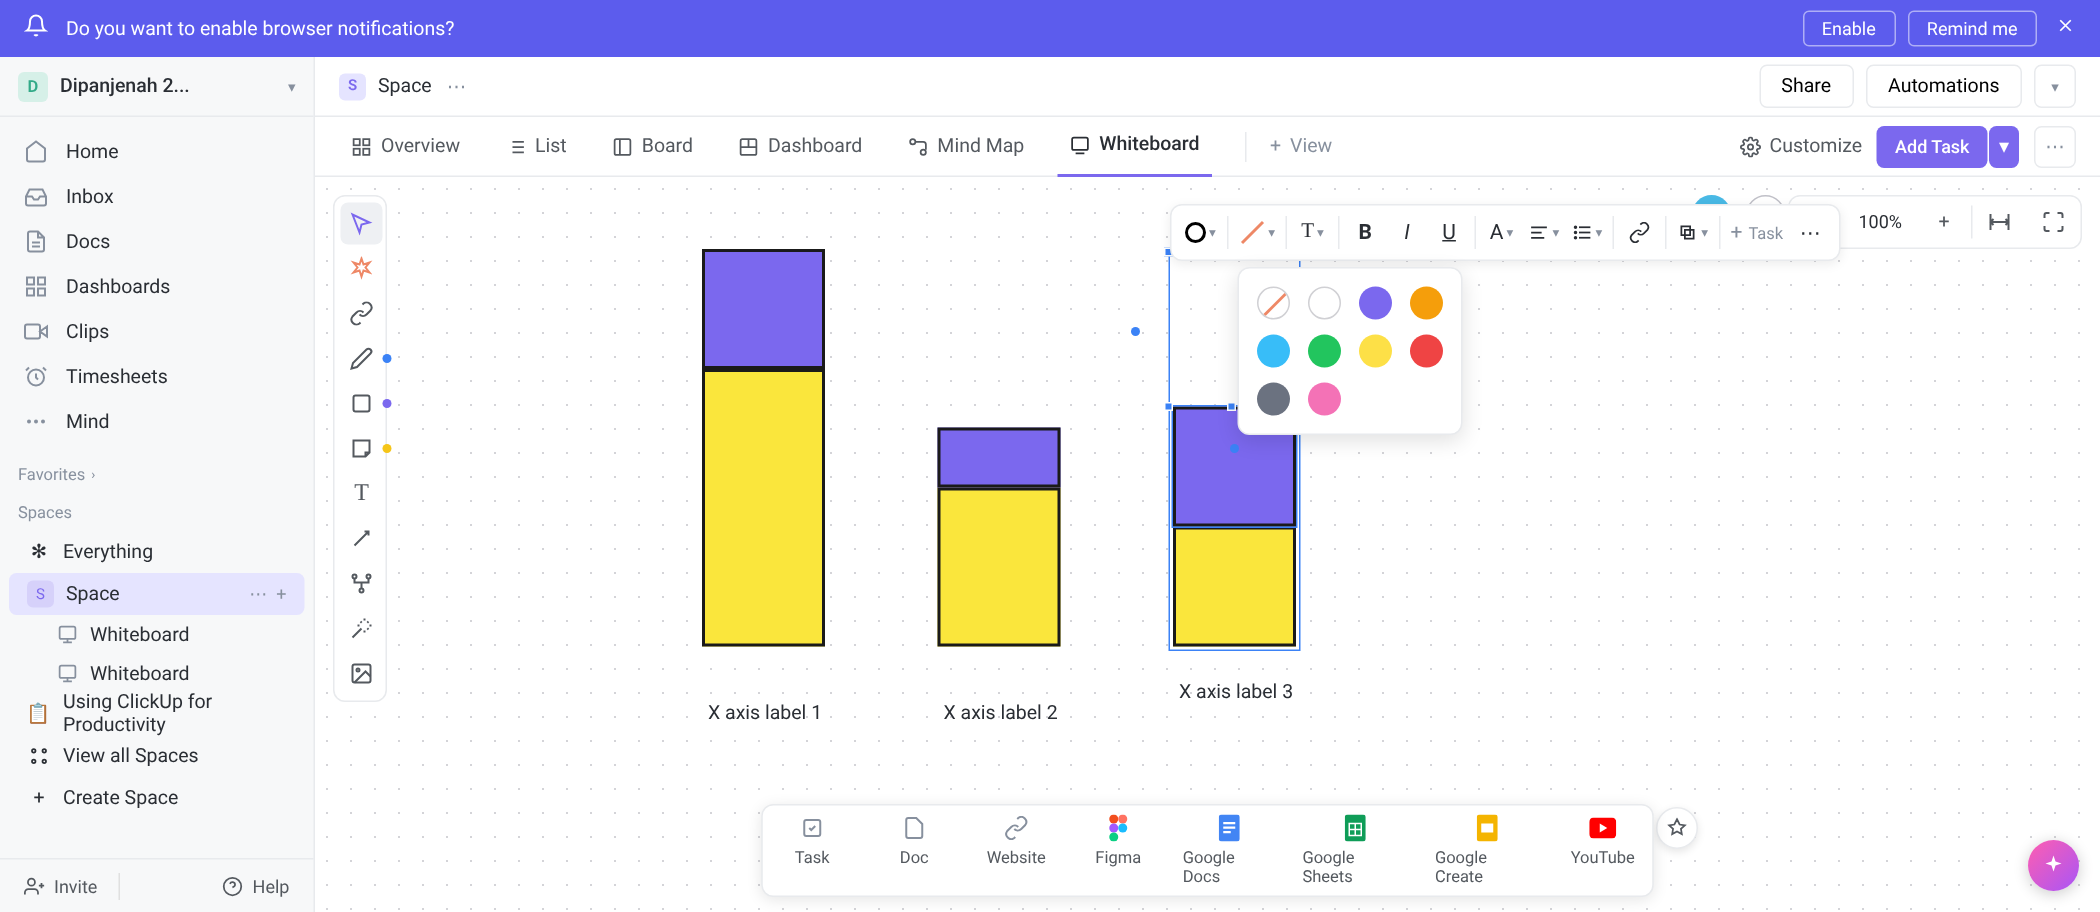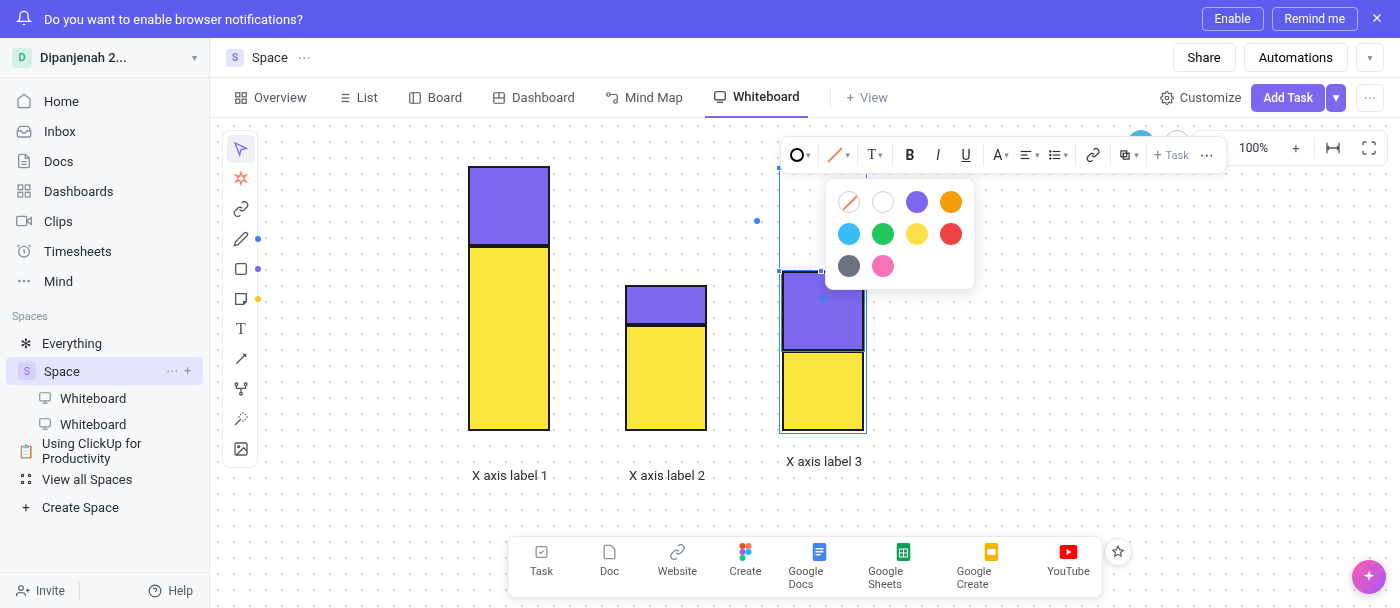--- a/index.html
+++ b/index.html
@@ -63,20 +63,24 @@
         </div>
 <div class="nav-item">
           <svg width="16" height="16" viewBox="0 0 24 24" fill="none" stroke="currentColor" stroke-width="2">
             <circle cx="12" cy="12" r="1"></circle>
             <circle cx="19" cy="12" r="1"></circle>
             <circle cx="5" cy="12" r="1"></circle>
           </svg>
           <span>Mind</span>
         </div>
 </div>
+<div class="sec-label">
+        <span>Favorites</span>
+        <span style="margin-left:4px;font-size:9px">›</span>
+      </div>
 <div class="sec-label">Spaces</div>
 <div class="space-item">
         <span class="ficon">✻</span>
         <span style="margin-left:8px">Everything</span>
       </div>
 <div class="space-item active">
         <span class="s-icon" style="background:#d6d1fa;color:#7b68ee">S</span>
         <span>Space</span>
         <span class="actions">⋯ &nbsp;+</span>
       </div>
@@ -452,21 +456,21 @@
 <div class="btb-item">
             <div class="btb-icon">
               <svg width="14" height="18" viewBox="0 0 12 18">
                 <circle cx="3" cy="3" r="3" fill="#f24e1e"></circle>
                 <circle cx="9" cy="3" r="3" fill="#ff7262"></circle>
                 <circle cx="3" cy="9" r="3" fill="#a259ff"></circle>
                 <circle cx="9" cy="9" r="3" fill="#1abcfe"></circle>
                 <circle cx="3" cy="15" r="3" fill="#0acf83"></circle>
               </svg>
             </div>
-            <span class="btb-lbl">Create</span>
+            <span class="btb-lbl">Figma</span>
           </div>
 <div class="btb-item">
             <div class="btb-icon">
               <svg width="14" height="18" viewBox="0 0 14 18">
                 <rect width="14" height="18" rx="2" fill="#4285f4"></rect>
                 <rect x="3" y="5" width="8" height="1.5" fill="#fff"></rect>
                 <rect x="3" y="8" width="8" height="1.5" fill="#fff"></rect>
                 <rect x="3" y="11" width="5" height="1.5" fill="#fff"></rect>
               </svg>
             </div>

